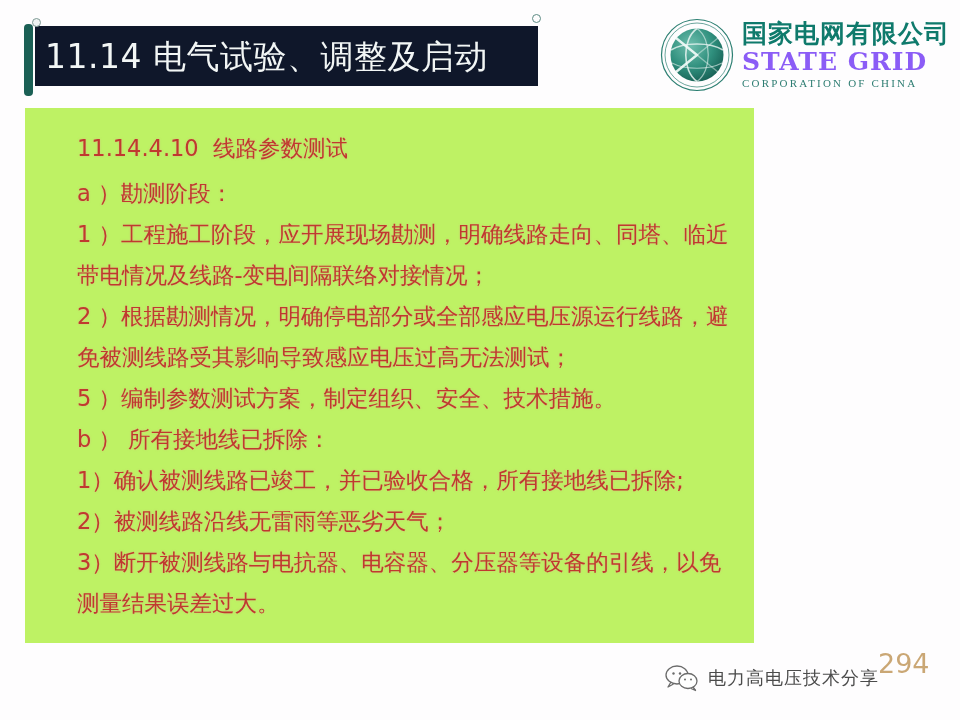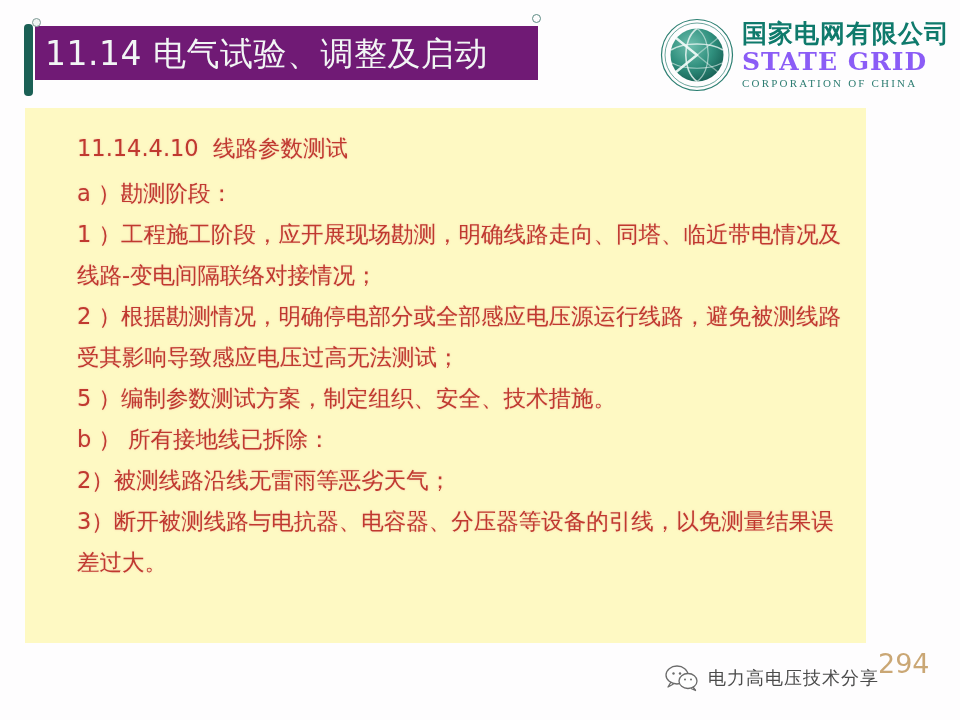--- a/index.html
+++ b/index.html
@@ -39,22 +39,22 @@
     width: 9px;
     height: 72px;
     background: #1b6055;
     border-radius: 4px;
   }
   .title-box {
     position: absolute;
     left: 11px;
     top: 0;
     width: 503px;
-    height: 54px;
-    background: #701a75;
+    height: 60px;
+    background: #0f172a;
     display: flex;
     align-items: center;
     box-sizing: border-box;
     padding-left: 10px;
   }
   .title-text {
     color: #f2f6f5;
     font-size: 33px;
     letter-spacing: 0.5px;
     line-height: 1;
@@ -119,23 +119,23 @@
     margin-top: 4px;
     font-family: Liberation Serif, serif;
     white-space: nowrap;
   }
 
   
   .content-panel {
     position: absolute;
     left: 25px;
     top: 108px;
-    width: 841px;
+    width: 729px;
     height: 535px;
-    background: #fef9c3;
+    background: #bef264;
   }
   .content-inner {
     position: absolute;
     left: 52px;
     top: 20px;
     right: 16px;
   }
   .para {
     color: #c0392f;
     font-size: 22.5px;
@@ -224,20 +224,21 @@
   </div>
 
   <div class="content-panel">
     <div class="content-inner">
       <p class="para first">11.14.4.10  线路参数测试</p>
       <p class="para">a ）勘测阶段：</p>
       <p class="para">1 ）工程施工阶段，应开展现场勘测，明确线路走向、同塔、临近带电情况及线路-变电间隔联络对接情况；</p>
       <p class="para">2 ）根据勘测情况，明确停电部分或全部感应电压源运行线路，避免被测线路受其影响导致感应电压过高无法测试；</p>
       <p class="para">5 ）编制参数测试方案，制定组织、安全、技术措施。</p>
       <p class="para">b ） 所有接地线已拆除：</p>
+      <p class="para">1）确认被测线路已竣工，并已验收合格，所有接地线已拆除;</p>
       <p class="para">2）被测线路沿线无雷雨等恶劣天气；</p>
       <p class="para">3）断开被测线路与电抗器、电容器、分压器等设备的引线，以免测量结果误差过大。</p>
     </div>
   </div>
 
   <div class="page-number">294</div>
 
   <div class="footer">
     <div class="wechat-icon">
       <svg viewBox="0 0 34 28" width="34" height="28" aria-hidden="true">

